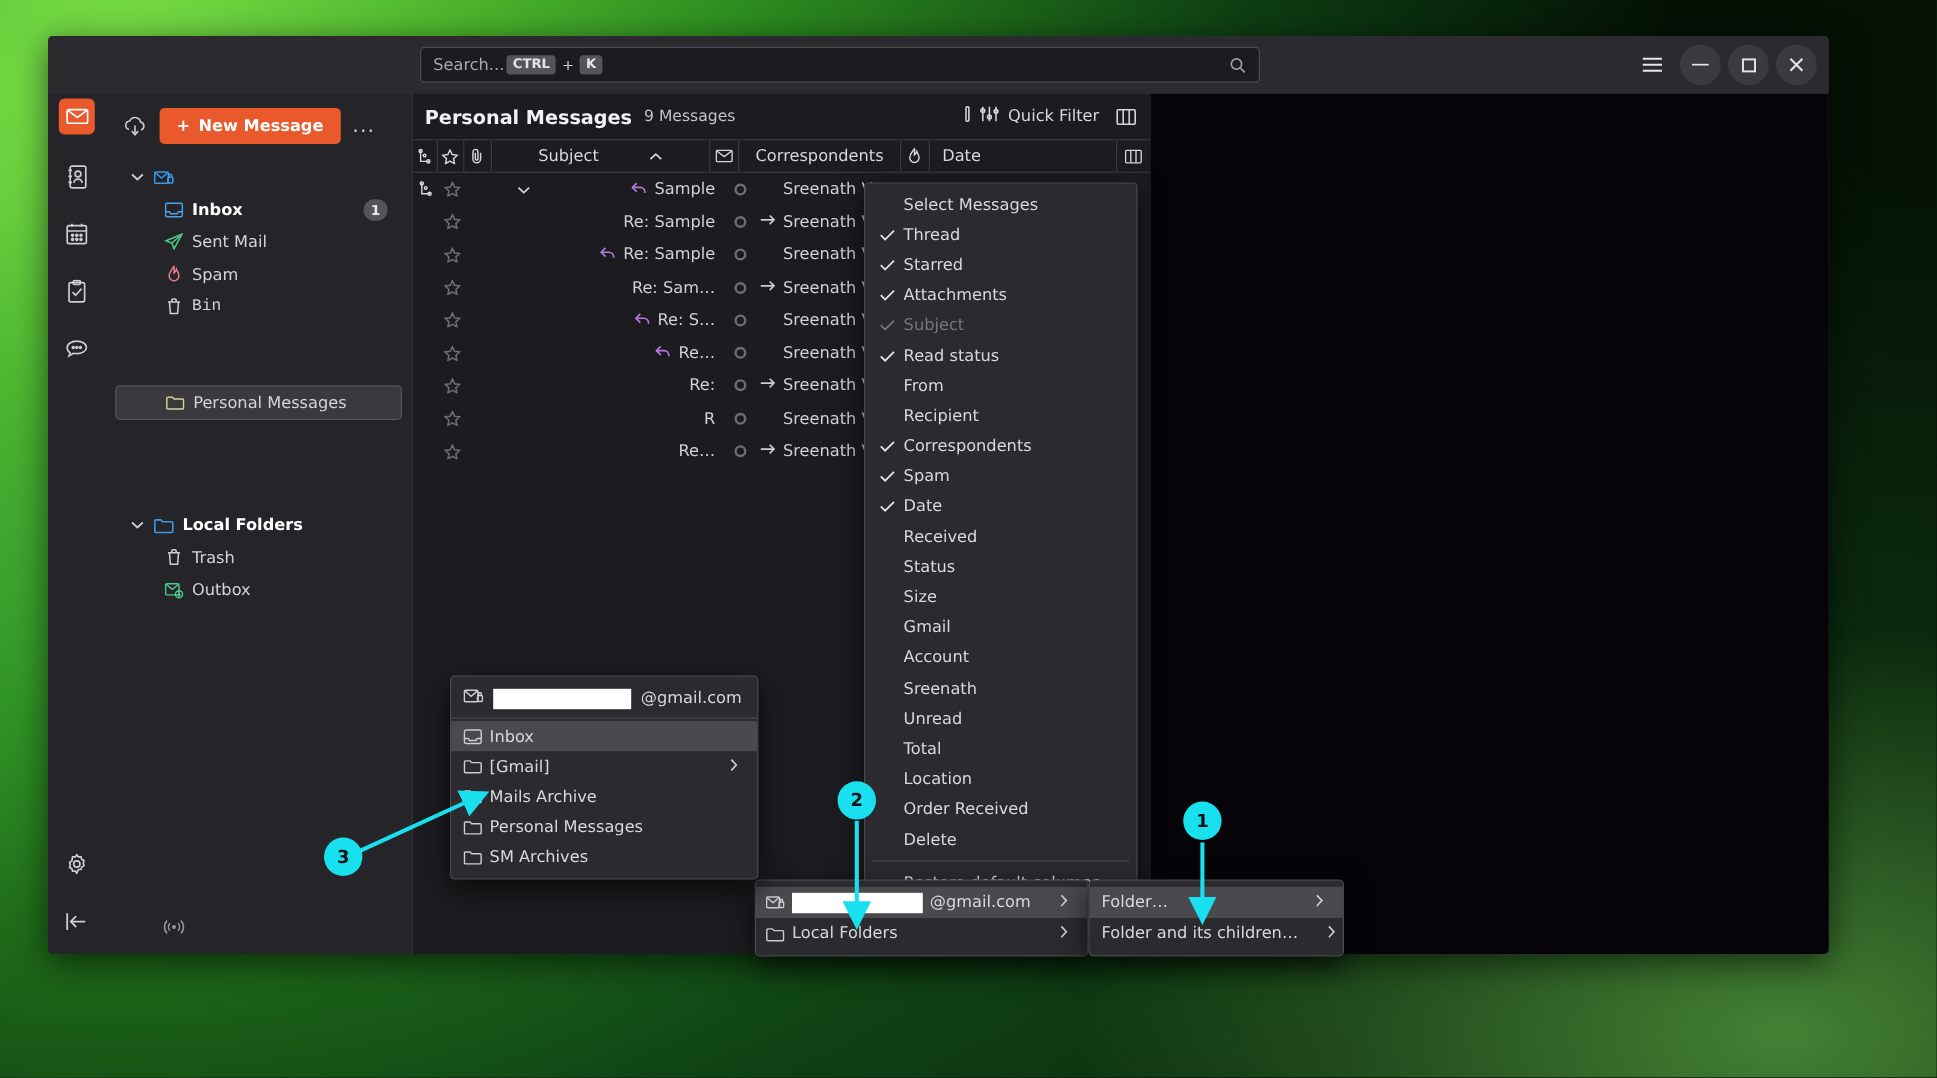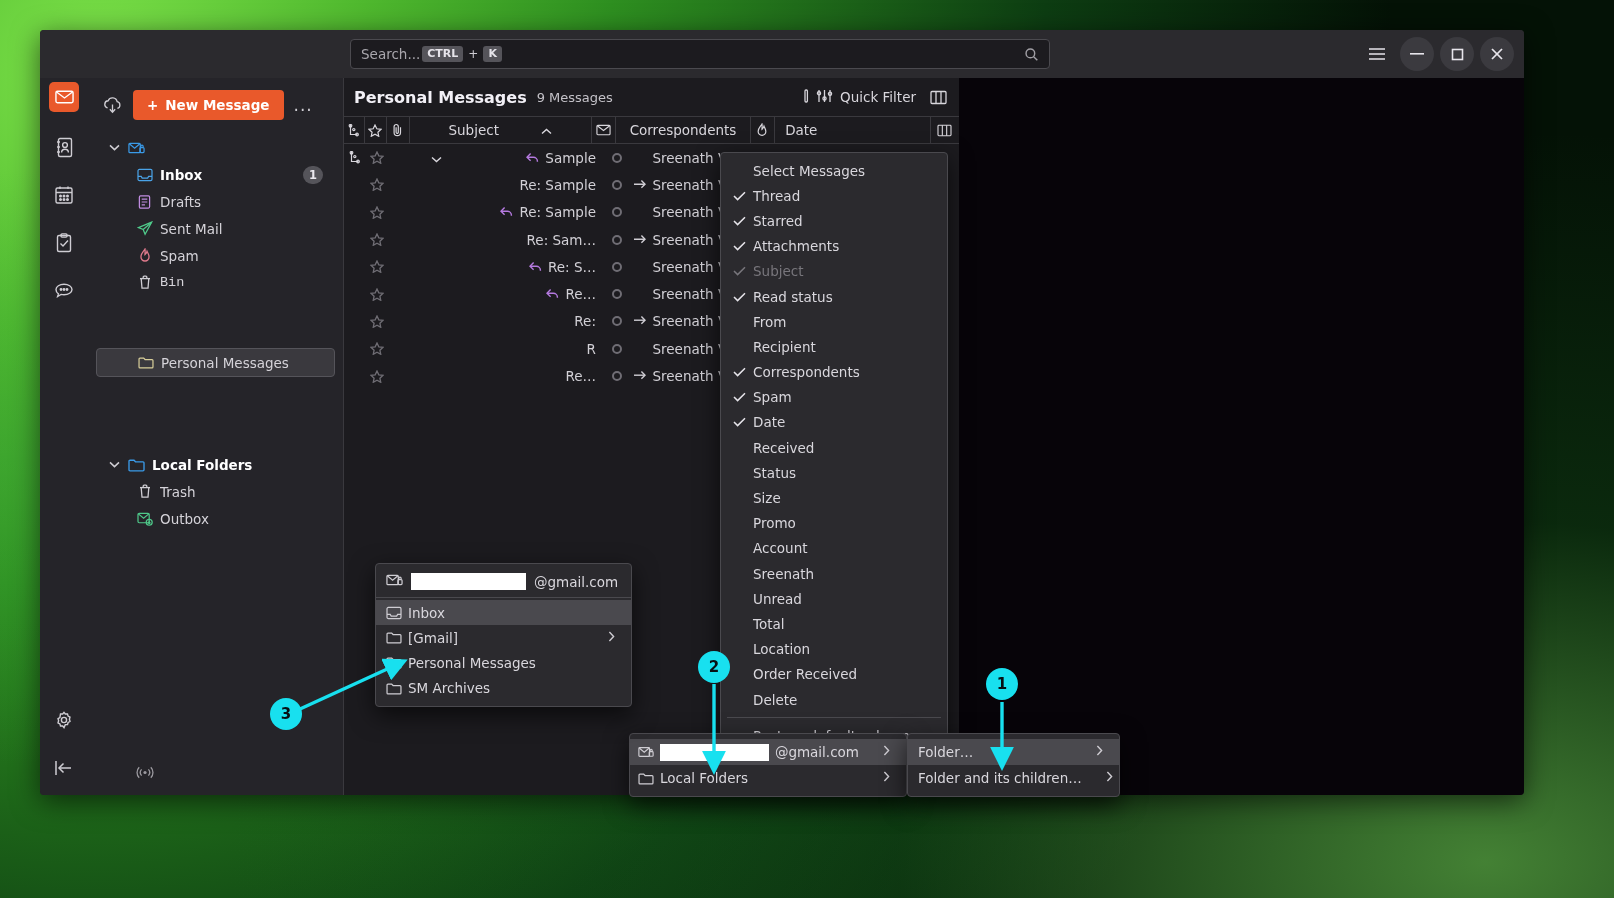--- a/index.html
+++ b/index.html
@@ -433,31 +433,20 @@
                 <svg width="16" height="14" viewBox="0 0 17 15" fill="none" stroke="#4aa3e8" stroke-width="1.3">
                   <rect x="1" y="1.5" width="15" height="12" rx="1.5"></rect>
                   <path d="M1 9h3.4l1.1 1.8h5.8L12.4 9H16"></path>
                 </svg>
               </span>
               <span class="lbl">Inbox</span>
               <span class="badge">1</span>
             </div>
             <div class="frow" style="padding-left: 40px;">
               <span class="ic">
-                <svg width="15" height="14" viewBox="0 0 15 15" fill="none" stroke="#c08ce0" stroke-width="1.3">
-                  <rect x="2" y="1" width="11" height="13" rx="1.3"></rect>
-                  <line x1="4.5" y1="4.5" x2="10.5" y2="4.5"></line>
-                  <line x1="4.5" y1="7.5" x2="10.5" y2="7.5"></line>
-                  <line x1="4.5" y1="10.5" x2="8" y2="10.5"></line>
-                </svg>
-              </span>
-              <span class="lbl">Drafts</span>
-            </div>
-            <div class="frow" style="padding-left: 40px;">
-              <span class="ic">
                 <svg width="16" height="15" viewBox="0 0 16 15" fill="none" stroke="#4fc98a" stroke-width="1.3">
                   <path d="M14.6 1.2 1.4 6.6l4.8 1.9 1.9 4.8z"></path>
                   <path d="M6.2 8.5 14.6 1.2"></path>
                 </svg>
               </span>
               <span class="lbl">Sent Mail</span>
             </div>
             <div class="frow" style="padding-left: 40px;">
               <span class="ic">
                 <svg width="14" height="15" viewBox="0 0 13 15" fill="none" stroke="#e07a8c" stroke-width="1.3">
@@ -946,21 +935,21 @@
         <div class="mi">
           <span class="chk"></span>
           <span>Status</span>
         </div>
         <div class="mi">
           <span class="chk"></span>
           <span>Size</span>
         </div>
         <div class="mi">
           <span class="chk"></span>
-          <span>Promo</span>
+          <span>Gmail</span>
         </div>
         <div class="mi">
           <span class="chk"></span>
           <span>Account</span>
         </div>
         <div class="mi">
           <span class="chk"></span>
           <span>Sreenath</span>
         </div>
         <div class="mi">
@@ -1084,20 +1073,28 @@
         <span class="arrow"><svg width="7" height="11" viewBox="0 0 7 11" fill="none" stroke="#cfcdd3" stroke-width="1.4">
             <path d="M1.4 1 5.6 5.5 1.4 10"></path>
           </svg></span>
       </div>
       <div class="mi">
         <span class="chk">
           <svg width="16" height="13" viewBox="0 0 17 14" fill="none" stroke="#cfcdd3" stroke-width="1.3">
             <path d="M1 3.2a1 1 0 0 1 1-1h4l1.5 1.6H15a1 1 0 0 1 1 1v7a1 1 0 0 1-1 1H2a1 1 0 0 1-1-1z"></path>
           </svg>
         </span>
+        <span>Mails Archive</span>
+      </div>
+      <div class="mi">
+        <span class="chk">
+          <svg width="16" height="13" viewBox="0 0 17 14" fill="none" stroke="#cfcdd3" stroke-width="1.3">
+            <path d="M1 3.2a1 1 0 0 1 1-1h4l1.5 1.6H15a1 1 0 0 1 1 1v7a1 1 0 0 1-1 1H2a1 1 0 0 1-1-1z"></path>
+          </svg>
+        </span>
         <span>Personal Messages</span>
       </div>
       <div class="mi">
         <span class="chk">
           <svg width="16" height="13" viewBox="0 0 17 14" fill="none" stroke="#cfcdd3" stroke-width="1.3">
             <path d="M1 3.2a1 1 0 0 1 1-1h4l1.5 1.6H15a1 1 0 0 1 1 1v7a1 1 0 0 1-1 1H2a1 1 0 0 1-1-1z"></path>
           </svg>
         </span>
         <span>SM Archives</span>
       </div>

